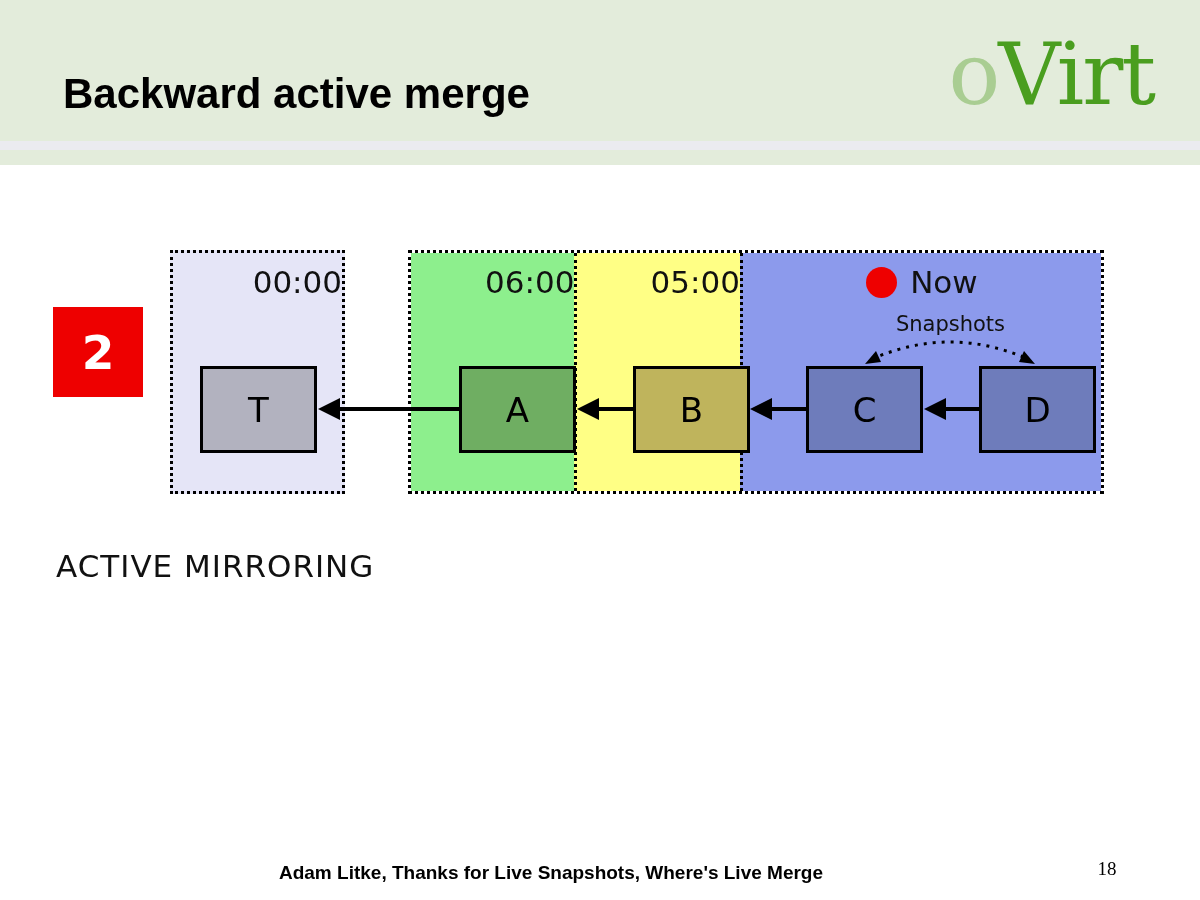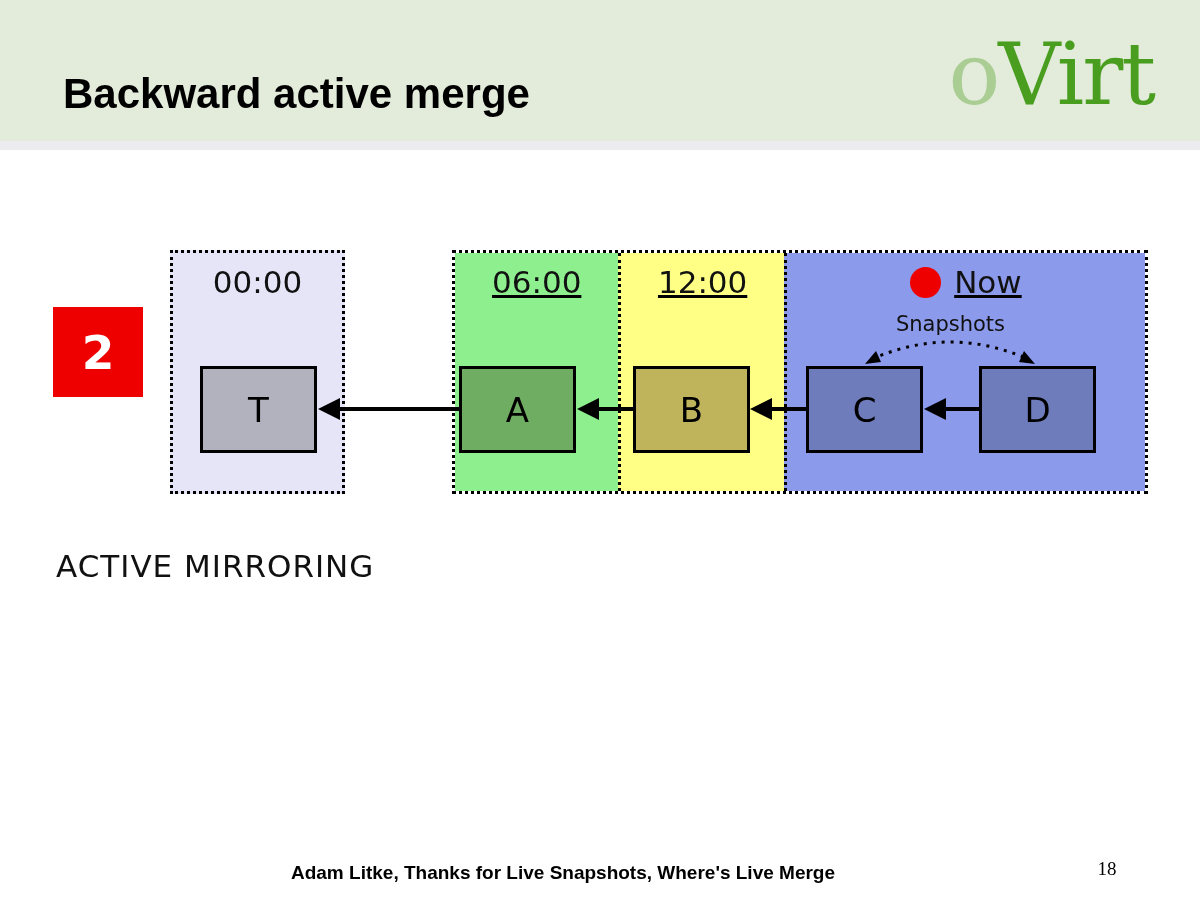--- a/index.html
+++ b/index.html
@@ -2,21 +2,21 @@
 <html style="--header-bg: #e3ecdb; --header-strip: #ebebf0; --logo-light: #a9cd92; --logo-dark: #4a9e1f; --accent-red: #ee0000; --zone-midnight-bg: #e5e5f7; --zone-morning-bg: #8def8d; --zone-noon-bg: #ffff85; --zone-now-bg: #8c9aec; --volume-t-fill: #b2b2bf; --volume-a-fill: #6fae62; --volume-b-fill: #bfb45c; --volume-cd-fill: #6e7cbb;"><head>
 <meta charset="utf-8">
 <style>
   html,body{margin:0;padding:0;background:#fff;}
   .slide{
     position:relative;width:1200px;height:900px;overflow:hidden;
     background:#ffffff;font-family:"DejaVu Sans",sans-serif;color:#000;
   }
   
   .header{
-    position:absolute;left:0;top:0;width:1200px;height:141px;
+    position:absolute;left:0;top:0;width:1200px;height:165px;
     background:var(--header-bg,#e3ecdb);
   }
   .header-strip{
     position:absolute;left:0;top:141px;width:1200px;height:9px;
     background:var(--header-strip,#ebebf0);
   }
   .slide-title{
     position:absolute;left:63px;top:70px;
     font-family:"Liberation Sans",sans-serif;font-weight:bold;
     font-size:42px;line-height:48px;color:#000;white-space:nowrap;
@@ -31,27 +31,27 @@
   
   .step-badge{
     position:absolute;left:53px;top:307px;width:90px;height:90px;
     background:var(--accent-red,#ee0000);
     display:flex;align-items:center;justify-content:center;
     font-weight:bold;font-size:47px;color:#fff;
   }
   
   .zone{box-sizing:border-box;position:absolute;border:3px dotted #000;}
   .zone-midnight{left:170px;top:250px;width:175px;height:244px;background:var(--zone-midnight-bg,#e5e5f7);}
-  .zone-group{left:452px;top:250px;width:696px;height:244px;background:transparent;display:flex;text-decoration:underline;}
+  .zone-group{left:408px;top:250px;width:696px;height:244px;background:transparent;display:flex;}
   .panel{box-sizing:border-box;height:100%;}
   .panel-morning{width:172px;background:var(--zone-morning-bg,#8def8d);}
   .panel-noon{width:174px;background:var(--zone-noon-bg,#ffff85);border-left:3px dotted #000;}
   .panel-now{width:380px;background:var(--zone-now-bg,#8c9aec);border-left:3px dotted #000;}
   .zone-label{
-    text-align:center;padding-top:10px;font-size:31px;line-height:38px;color:#111;
+    text-align:right;padding-top:10px;font-size:31px;line-height:38px;color:#111;
   }
   .now-row{
     display:flex;align-items:center;justify-content:center;gap:13px;padding-top:12px;
   }
   .now-dot{
     width:31px;height:31px;border-radius:50%;
     background:var(--accent-red,#ee0000);flex:none;
   }
   .now-text{font-size:31px;line-height:34px;color:#111;}
   .mirroring-label{
@@ -71,21 +71,21 @@
   .volume-d{left:979px;background:var(--volume-cd-fill,#6e7cbb);}
   
   .arrows{position:absolute;left:0;top:0;width:1200px;height:900px;z-index:3;pointer-events:none;}
   
   .caption{
     position:absolute;left:56px;top:548px;font-size:31px;letter-spacing:1px;color:#111;
     white-space:nowrap;
   }
   .footer-credit{
     position:absolute;left:0;top:862px;width:1102px;text-align:center;
-    font-family:"Liberation Sans",sans-serif;font-weight:bold;font-size:19px;color:#000;margin-left:12px;
+    font-family:"Liberation Sans",sans-serif;font-weight:bold;font-size:19px;color:#000;
   }
   .page-number{
     position:absolute;left:1085px;top:858px;width:44px;text-align:center;
     font-family:Liberation Serif, serif;font-size:19px;color:#000;
   }
 </style>
 </head>
 <body>
 
 <div class="slide">
@@ -104,21 +104,21 @@
 
   <div class="zone zone-midnight">
     <div class="zone-label">00:00</div>
   </div>
 
   <div class="zone zone-group">
     <div class="panel panel-morning">
       <div class="zone-label">06:00</div>
     </div>
     <div class="panel panel-noon">
-      <div class="zone-label">12:00</div>
+      <div class="zone-label">05:00</div>
     </div>
     <div class="panel panel-now">
       <div class="now-row">
         <span class="now-dot"></span>
         <span class="now-text">Now</span>
       </div>
     </div>
   </div>
 
   <div class="mirroring-label">Snapshots</div>

